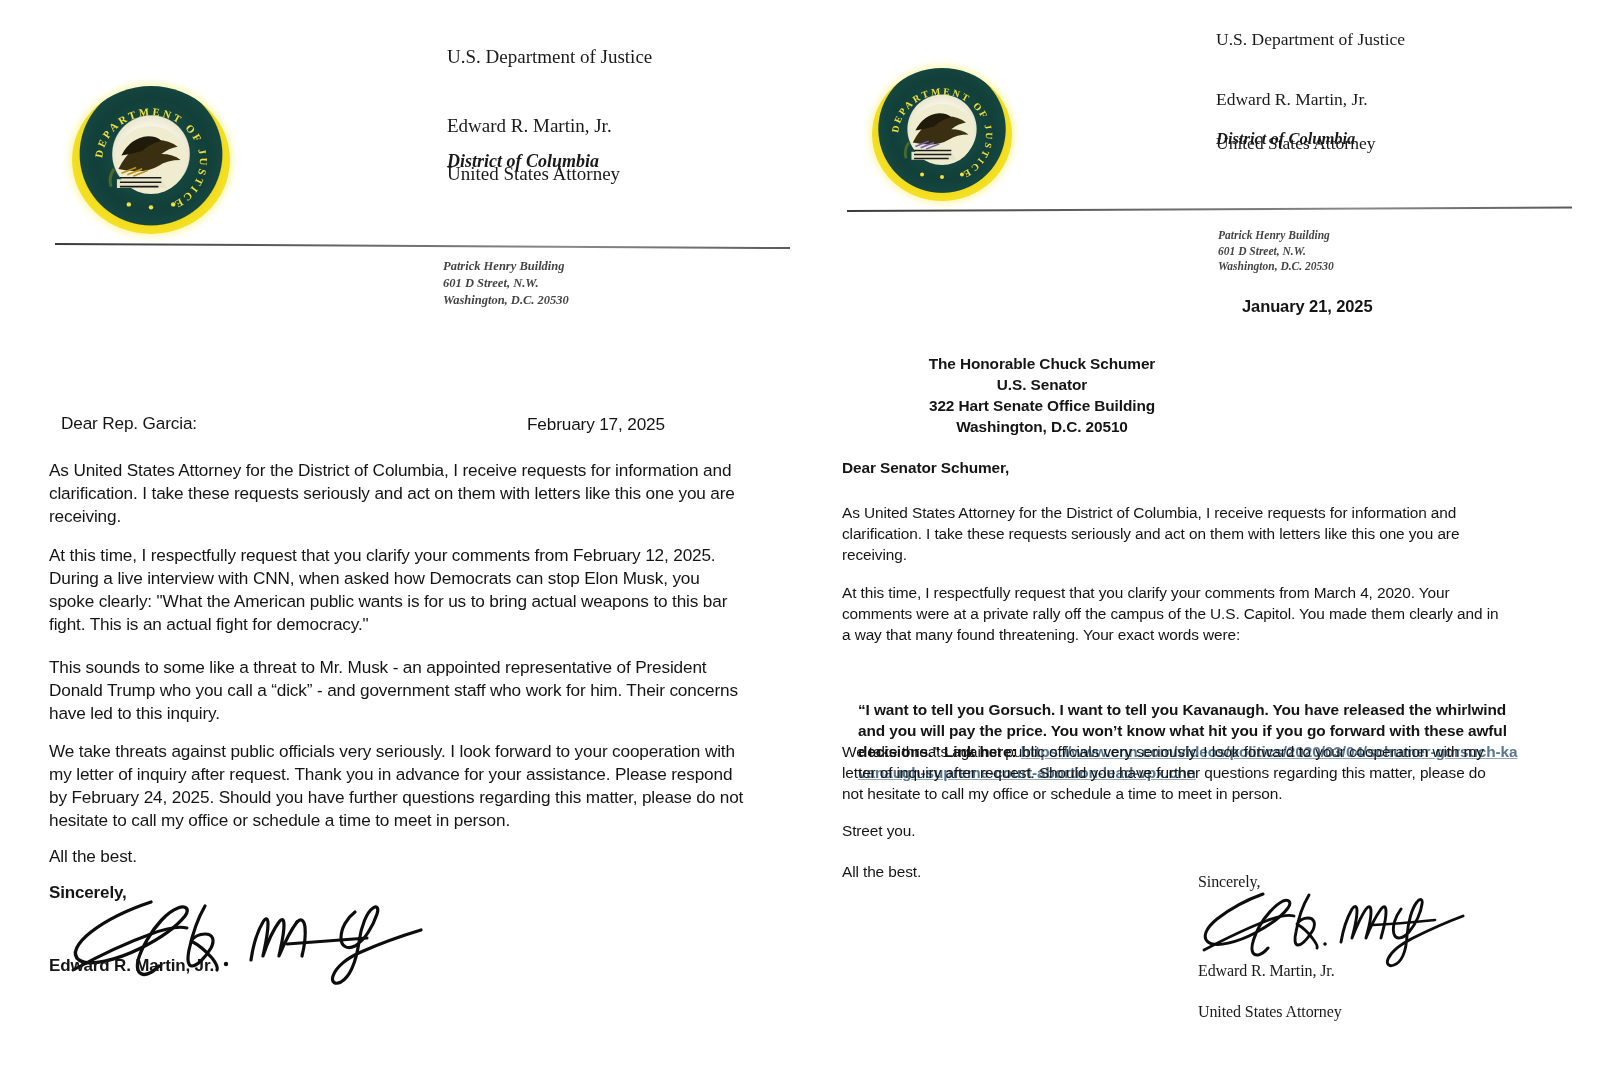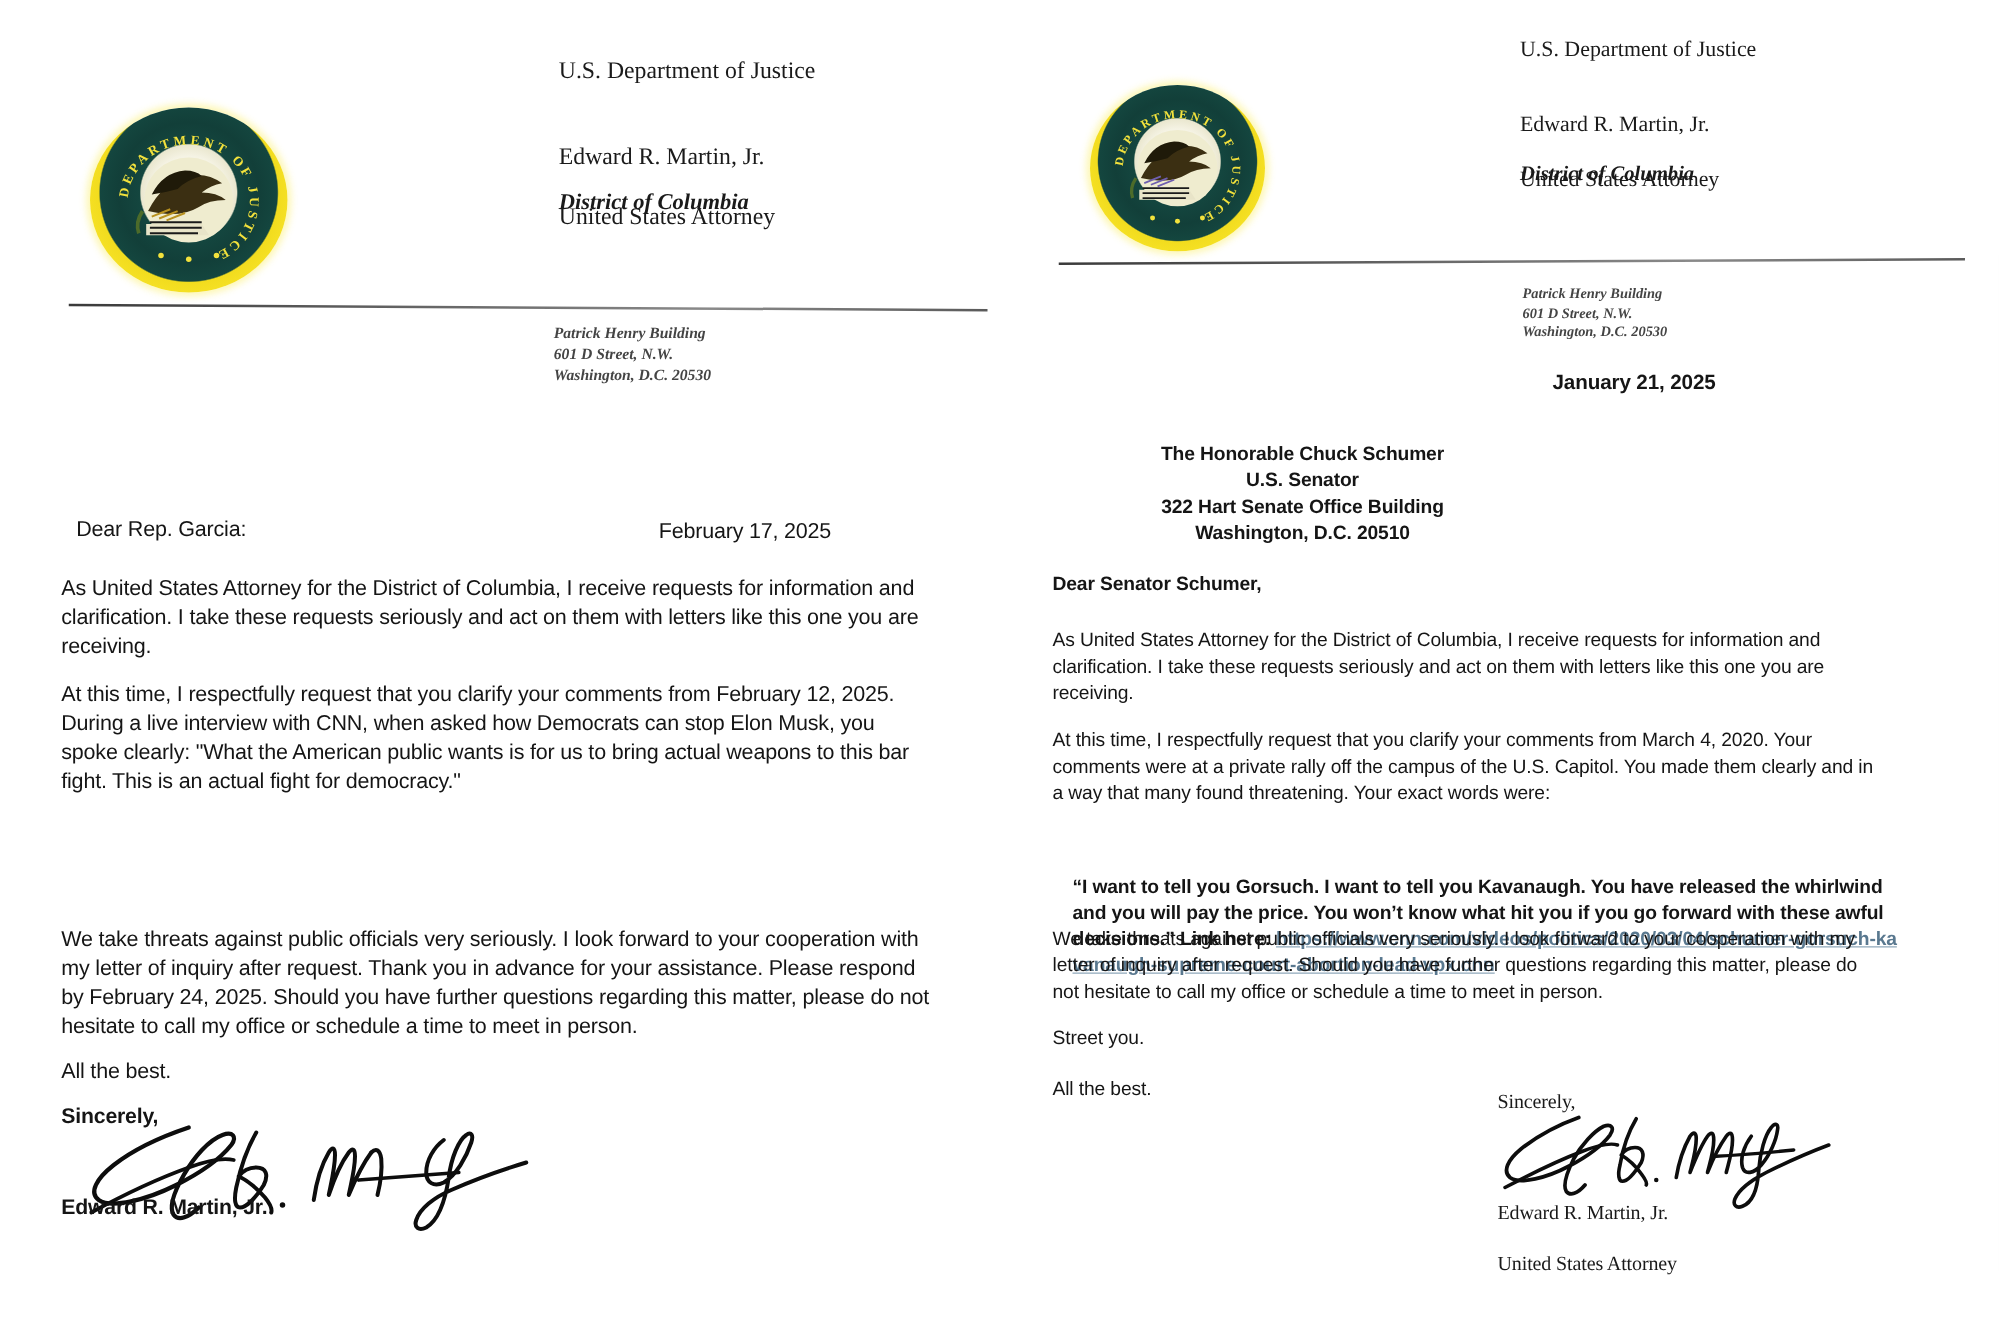--- a/index.html
+++ b/index.html
@@ -159,20 +159,21 @@
 601 D Street, N.W.
 Washington, D.C.  20530</div>
 
 
     <div class="blk date" style="left:527px; top:413px;">February 17, 2025</div>
 
     <div class="blk" style="left:61px; top:412px;">Dear Rep. Garcia:</div>
 
     <div class="blk" style="left:49px; top:459px; width:697px;">As United States Attorney for the District of Columbia, I receive requests for information and clarification. I take these requests seriously and act on them with letters like this one you are receiving.</div>
     <div class="blk" style="left:49px; top:544px; width:700px;">At this time, I respectfully request that you clarify your comments from February 12, 2025.  During a live interview with CNN, when asked how Democrats can stop Elon Musk, you spoke clearly: "What the American public wants is for us to bring actual weapons to this bar fight. This is an actual fight for democracy."</div>
+    <div class="blk" style="left:49px; top:656px; width:697px;">This sounds to some like a threat to Mr. Musk - an appointed representative of President Donald Trump who you call a “dick” - and government staff who work for him. Their concerns have led to this inquiry.</div>
     <div class="blk" style="left:49px; top:740px; width:697px;">We take threats against public officials very seriously. I look forward to your cooperation with my letter of inquiry after request. Thank you in advance for your assistance. Please respond by February 24, 2025. Should you have further questions regarding this matter, please do not hesitate to call my office or schedule a time to meet in person.</div>
 
     <div class="blk" style="left:49px; top:845px;">All the best.</div>
     <div class="blk signoff-sincerely" style="left:49px; top:882px;">Sincerely,</div>
 
     <div class="sig" style="left:55px; top:888px;">
       <svg width="410" height="100" viewBox="0 0 410 100">
         <path d="M96 14 C78 20 54 30 36 44 C22 55 16 66 24 72 C34 79 62 72 86 60 C106 50 122 38 130 28 C135 21 131 17 123 20 C112 24 100 38 92 52 C84 66 80 78 84 84 C88 89 96 86 104 78" stroke-width="3.4"></path>
         <path d="M18 82 C40 70 68 56 96 46 C112 40 124 38 132 40" stroke-width="3"></path>
         <path d="M150 18 C143 30 137 48 134 62 C132 72 133 78 137 78 C142 78 150 70 156 60 C160 52 158 46 150 46 C144 46 139 49 136 53 C142 56 150 62 157 70 C161 75 163 79 162 82" stroke-width="3.2"></path>

